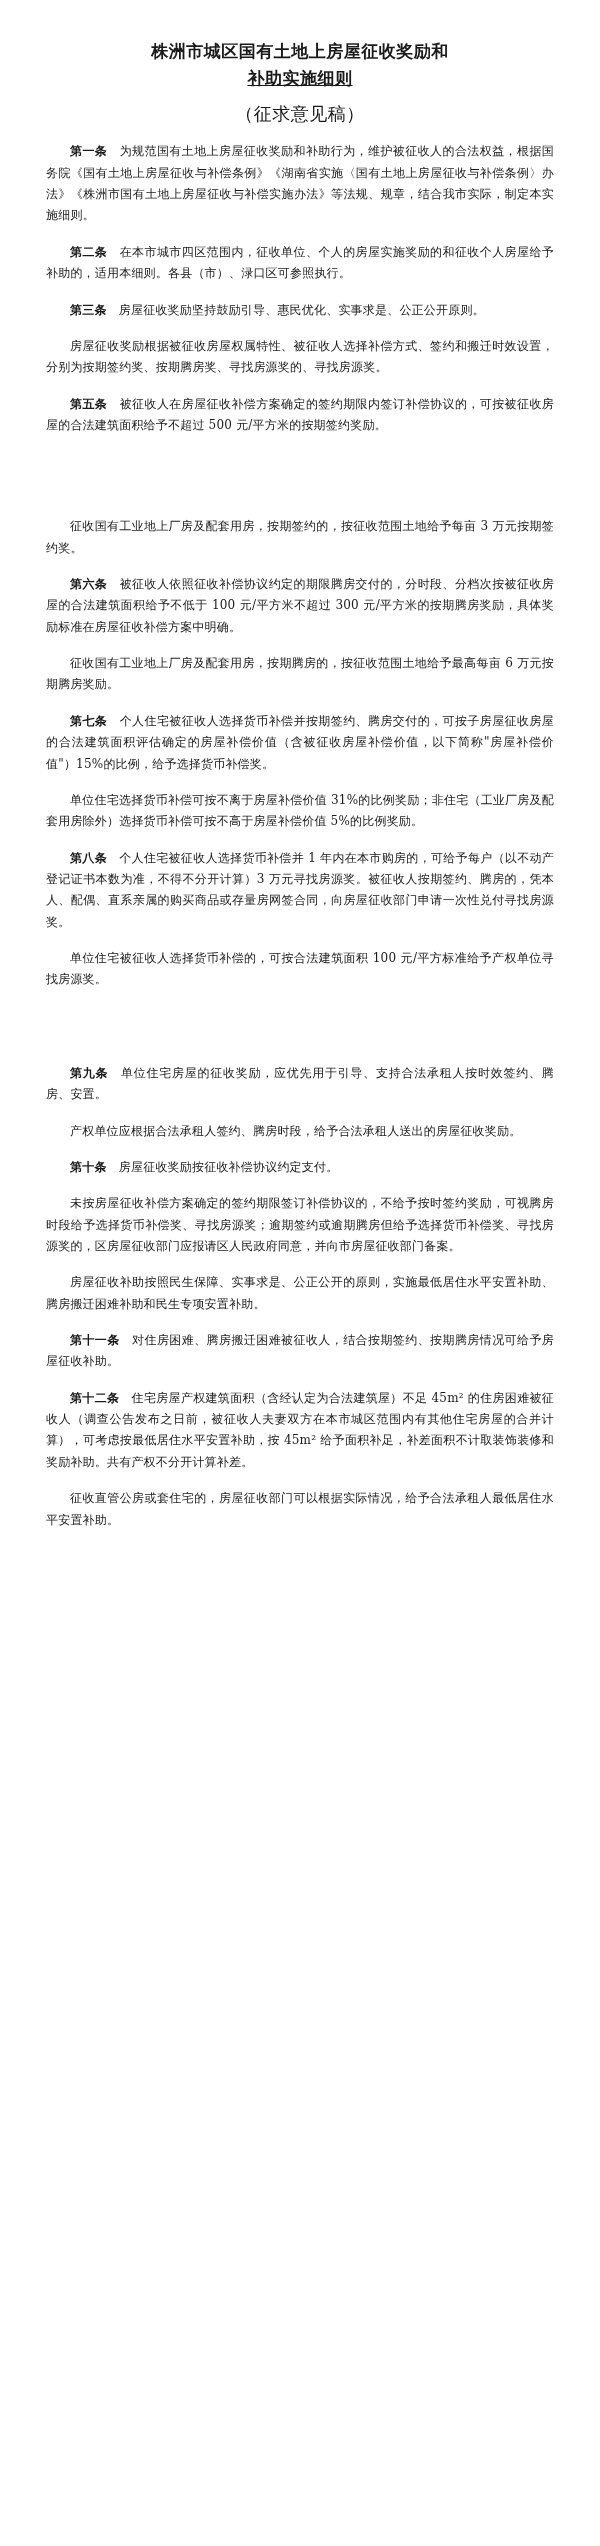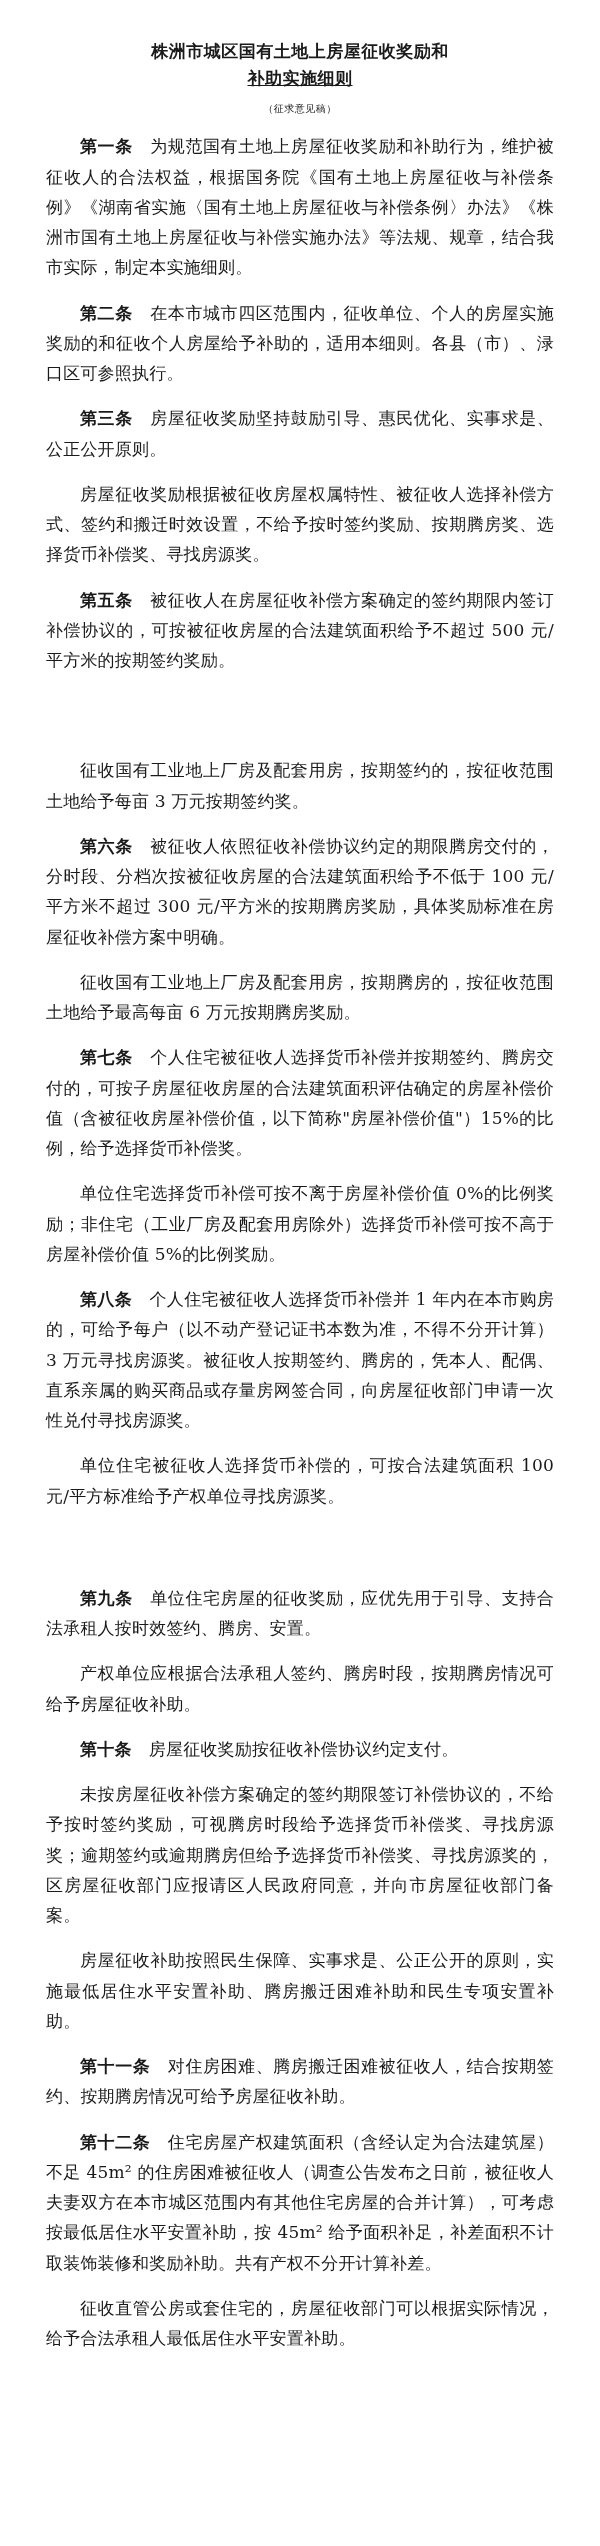--- a/index.html
+++ b/index.html
@@ -26,27 +26,27 @@
     line-height: 1.6;
     letter-spacing: 0.5px;
     margin: 4px 0 0 0;
   }
   .title .line2 {
     display: block;
     text-decoration: underline;
   }
   .subtitle {
     text-align: center;
-    font-size: 10px;
+    font-size: 18px;
     margin-top: 10px;
     margin-bottom: 12px;
     letter-spacing: 0.5px;
   }
   p.para {
-    font-size: 17px;
+    font-size: 12px;
     line-height: 1.78;
     margin: 15px 0 1px 0;
     text-align: justify;
     text-justify: inter-ideograph;
     text-indent: 2em;
     letter-spacing: 0.2px;
   }
   .gap-block {
     height: 64px;
   }
@@ -65,37 +65,37 @@
   <h1 class="title">
     <span>株洲市城区国有土地上房屋征收奖励和</span>
     <span class="line2">补助实施细则</span>
   </h1>
 
   <div class="subtitle">（征求意见稿）</div>
 
   <p class="para"><b class="art">第一条</b>　为规范国有土地上房屋征收奖励和补助行为，维护被征收人的合法权益，根据国务院《国有土地上房屋征收与补偿条例》《湖南省实施〈国有土地上房屋征收与补偿条例〉办法》《株洲市国有土地上房屋征收与补偿实施办法》等法规、规章，结合我市实际，制定本实施细则。</p>
   <p class="para"><b class="art">第二条</b>　在本市城市四区范围内，征收单位、个人的房屋实施奖励的和征收个人房屋给予补助的，适用本细则。各县（市）、渌口区可参照执行。</p>
   <p class="para"><b class="art">第三条</b>　房屋征收奖励坚持鼓励引导、惠民优化、实事求是、公正公开原则。</p>
-  <p class="para">房屋征收奖励根据被征收房屋权属特性、被征收人选择补偿方式、签约和搬迁时效设置，不给予按时签约奖励、按期腾房奖、选择货币补偿奖、寻找房源奖。</p>
+  <p class="para">房屋征收奖励根据被征收房屋权属特性、被征收人选择补偿方式、签约和搬迁时效设置，分别为按期签约奖、按期腾房奖、寻找房源奖的、寻找房源奖。</p>
   <p class="para"><b class="art">第五条</b>　被征收人在房屋征收补偿方案确定的签约期限内签订补偿协议的，可按被征收房屋的合法建筑面积给予不超过 500 元/平方米的按期签约奖励。</p>
 
   <div class="gap-block"></div>
 
   <p class="para">征收国有工业地上厂房及配套用房，按期签约的，按征收范围土地给予每亩 3 万元按期签约奖。</p>
   <p class="para"><b class="art">第六条</b>　被征收人依照征收补偿协议约定的期限腾房交付的，分时段、分档次按被征收房屋的合法建筑面积给予不低于 100 元/平方米不超过 300 元/平方米的按期腾房奖励，具体奖励标准在房屋征收补偿方案中明确。</p>
   <p class="para">征收国有工业地上厂房及配套用房，按期腾房的，按征收范围土地给予最高每亩 6 万元按期腾房奖励。</p>
   <p class="para"><b class="art">第七条</b>　个人住宅被征收人选择货币补偿并按期签约、腾房交付的，可按子房屋征收房屋的合法建筑面积评估确定的房屋补偿价值（含被征收房屋补偿价值，以下简称"房屋补偿价值"）15%的比例，给予选择货币补偿奖。</p>
-  <p class="para">单位住宅选择货币补偿可按不离于房屋补偿价值 0%的比例奖励；非住宅（工业厂房及配套用房除外）选择货币补偿可按不高于房屋补偿价值 5%的比例奖励。</p>
+  <p class="para">单位住宅选择货币补偿可按不离于房屋补偿价值 31%的比例奖励；非住宅（工业厂房及配套用房除外）选择货币补偿可按不高于房屋补偿价值 5%的比例奖励。</p>
   <p class="para"><b class="art">第八条</b>　个人住宅被征收人选择货币补偿并 1 年内在本市购房的，可给予每户（以不动产登记证书本数为准，不得不分开计算）3 万元寻找房源奖。被征收人按期签约、腾房的，凭本人、配偶、直系亲属的购买商品或存量房网签合同，向房屋征收部门申请一次性兑付寻找房源奖。</p>
   <p class="para">单位住宅被征收人选择货币补偿的，可按合法建筑面积 100 元/平方标准给予产权单位寻找房源奖。</p>
 
   <div class="gap-block-2"></div>
 
   <p class="para"><b class="art">第九条</b>　单位住宅房屋的征收奖励，应优先用于引导、支持合法承租人按时效签约、腾房、安置。</p>
-  <p class="para">产权单位应根据合法承租人签约、腾房时段，按期腾房情况可给予房屋征收补助。</p>
+  <p class="para">产权单位应根据合法承租人签约、腾房时段，给予合法承租人送出的房屋征收奖励。</p>
   <p class="para"><b class="art">第十条</b>　房屋征收奖励按征收补偿协议约定支付。</p>
   <p class="para">未按房屋征收补偿方案确定的签约期限签订补偿协议的，不给予按时签约奖励，可视腾房时段给予选择货币补偿奖、寻找房源奖；逾期签约或逾期腾房但给予选择货币补偿奖、寻找房源奖的，区房屋征收部门应报请区人民政府同意，并向市房屋征收部门备案。</p>
   <p class="para">房屋征收补助按照民生保障、实事求是、公正公开的原则，实施最低居住水平安置补助、腾房搬迁困难补助和民生专项安置补助。</p>
   <p class="para"><b class="art">第十一条</b>　对住房困难、腾房搬迁困难被征收人，结合按期签约、按期腾房情况可给予房屋征收补助。</p>
   <p class="para"><b class="art">第十二条</b>　住宅房屋产权建筑面积（含经认定为合法建筑屋）不足 45m² 的住房困难被征收人（调查公告发布之日前，被征收人夫妻双方在本市城区范围内有其他住宅房屋的合并计算），可考虑按最低居住水平安置补助，按 45m² 给予面积补足，补差面积不计取装饰装修和奖励补助。共有产权不分开计算补差。</p>
   <p class="para">征收直管公房或套住宅的，房屋征收部门可以根据实际情况，给予合法承租人最低居住水平安置补助。</p>
 
 </div>
 
 </body></html>

